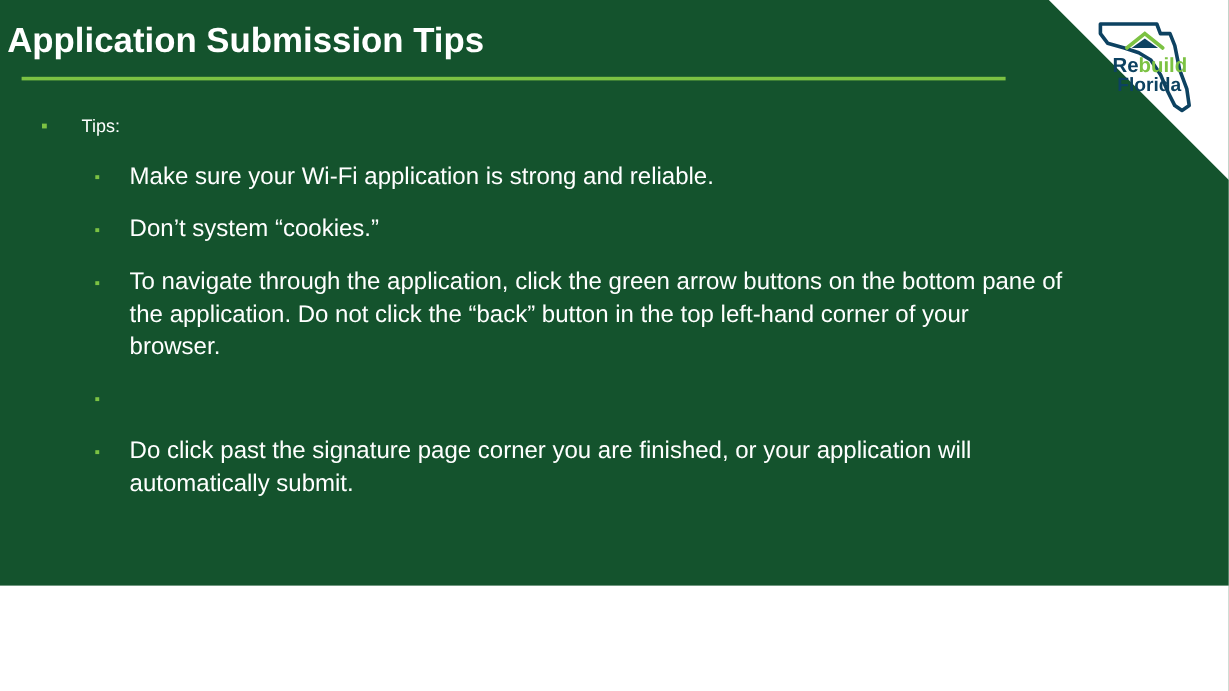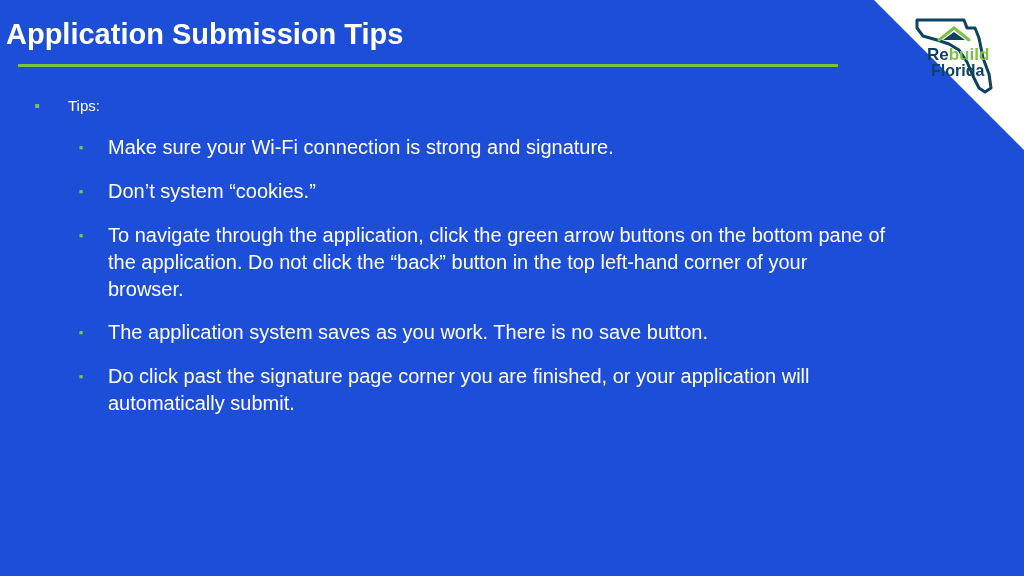--- a/index.html
+++ b/index.html
@@ -1,21 +1,21 @@
 <!DOCTYPE html>
 <html><head>
 <meta charset="utf-8">
 <style>
   * { margin: 0; padding: 0; box-sizing: border-box; }
   html, body { width: 1024px; height: 576px; overflow: hidden; font-family: "Segoe UI", Arial, sans-serif; }
   .slide {
     position: relative;
     width: 1024px;
-    height: 576px;
-    background: #1d4ed8;
+    height: 488px;
+    background: #14532d;
     color: #ffffff;
   }
   .corner {
     position: absolute;
     top: 0; right: 0;
     width: 0; height: 0;
     border-left: 150px solid transparent;
     border-top: 150px solid #ffffff;
     z-index: 1;
   }
@@ -110,33 +110,32 @@
   <div class="rule"></div>
 
   <div class="content">
     <div class="lvl1">
       <span class="bullet">▪</span>
       <span class="text">Tips:</span>
     </div>
 
     <div class="lvl2">
       <span class="bullet">▪</span>
-      <span class="text">Make sure your Wi-Fi connection is strong and signature.</span>
+      <span class="text">Make sure your Wi-Fi application is strong and reliable.</span>
     </div>
     <div class="lvl2">
       <span class="bullet">▪</span>
       <span class="text">Don’t system “cookies.”</span>
     </div>
     <div class="lvl2">
       <span class="bullet">▪</span>
       <span class="text">To navigate through the application, click the green arrow buttons on the bottom pane of the application. Do not click the “back” button in the top left-hand corner of your browser.</span>
     </div>
     <div class="lvl2">
       <span class="bullet">▪</span>
-      <span class="text">The application system saves as you work. There is no save button.</span>
     </div>
     <div class="lvl2">
       <span class="bullet">▪</span>
       <span class="text">Do click past the signature page corner you are finished, or your application will automatically submit.</span>
     </div>
   </div>
 
 </div>
 
 </body></html>

